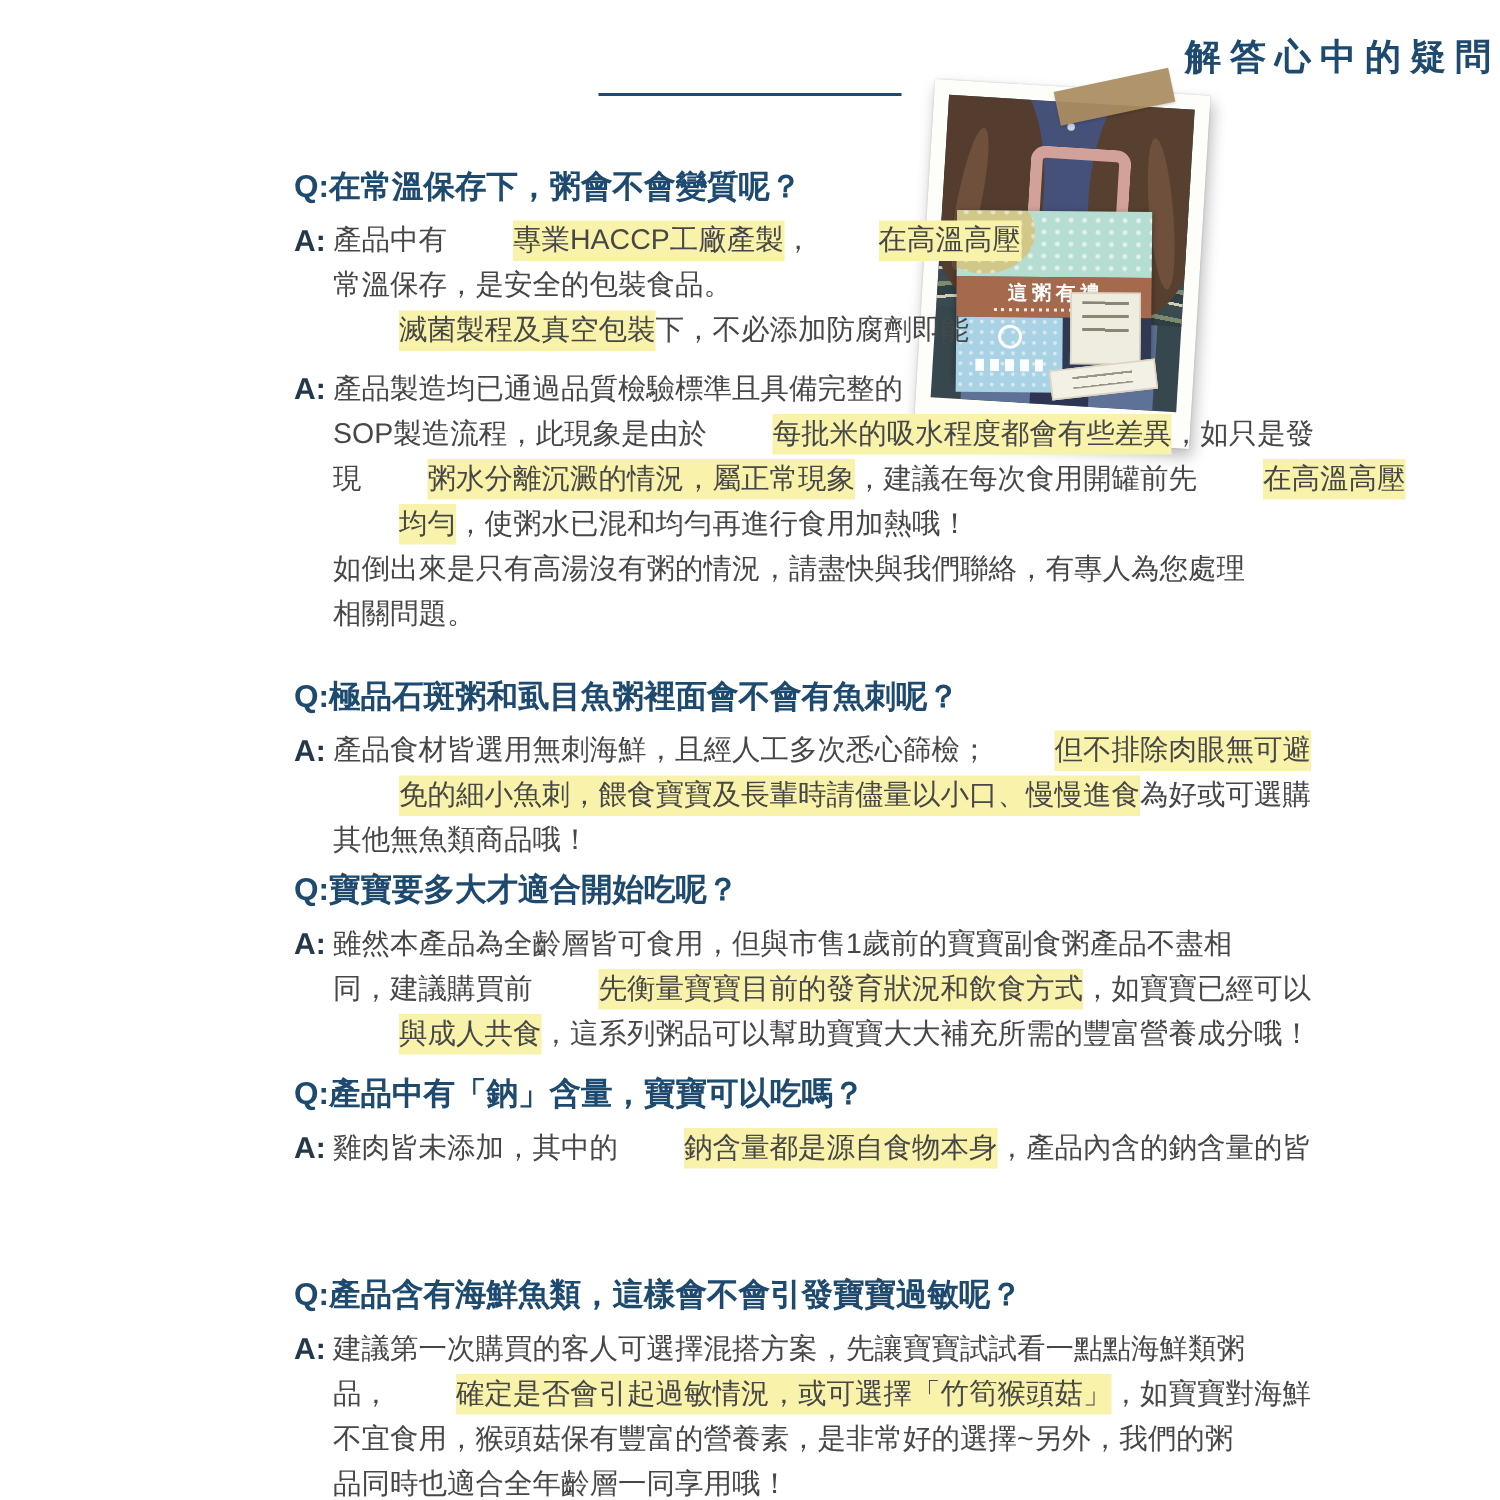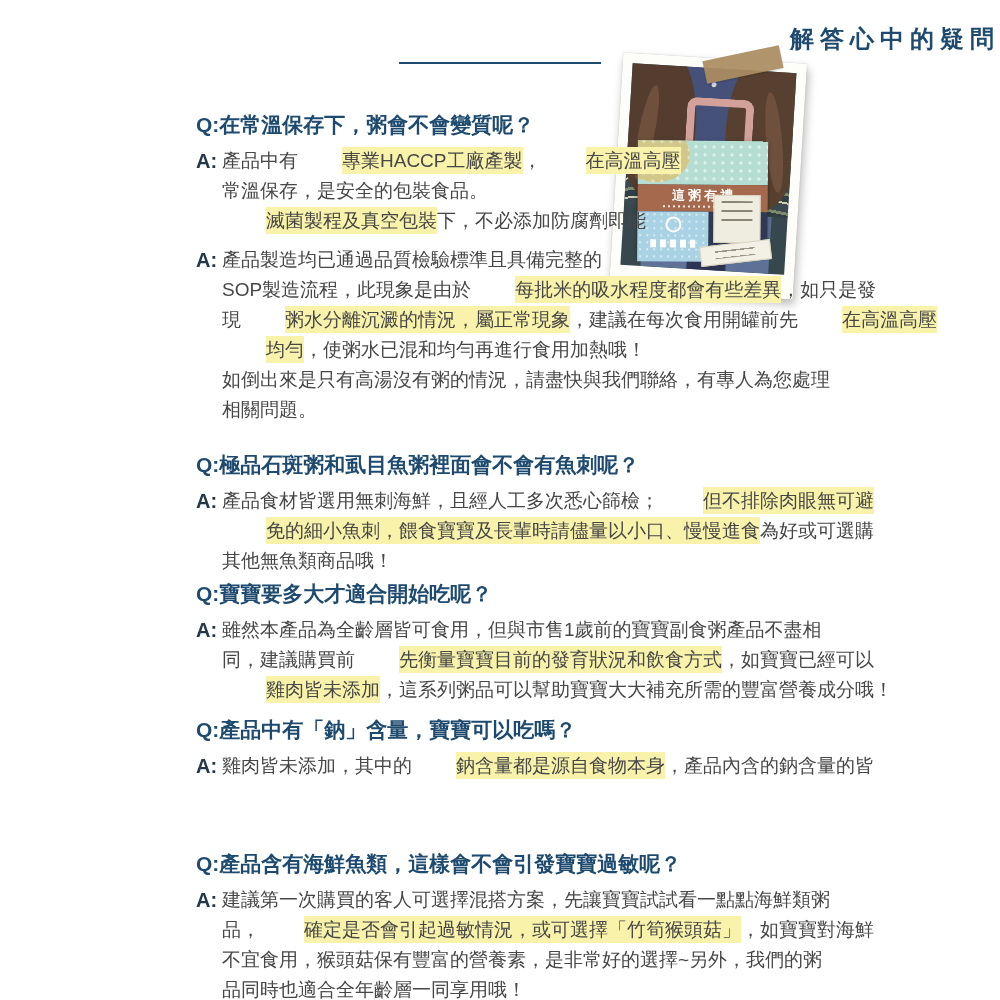--- a/index.html
+++ b/index.html
@@ -206,21 +206,21 @@
     </div>
   </section>
 
   <section class="faq-item" style="top: 581px;">
     <div class="q-line">Q:寶寶要多大才適合開始吃呢？</div>
     <div class="a-row">
       <span class="a-label">A:</span>
       <div class="a-body">
             <div class="a-line"><span class="">雖然本產品為全齡層皆可食用，但與市售1歲前的寶寶副食粥產品不盡相</span></div>
             <div class="a-line"><span class="">同，建議購買前</span><span class="hl">先衡量寶寶目前的發育狀況和飲食方式</span><span class="">，如寶寶已經可以</span></div>
-            <div class="a-line"><span class="hl">雞肉皆未添加</span><span class="">，這系列粥品可以幫助寶寶大大補充所需的豐富營養成分哦！</span></div>
+            <div class="a-line"><span class="hl">與成人共食</span><span class="">，這系列粥品可以幫助寶寶大大補充所需的豐富營養成分哦！</span></div>
           </div>
     </div>
   </section>
 
   <section class="faq-item" style="top: 717px;">
     <div class="q-line">Q:產品中有「鈉」含量，寶寶可以吃嗎？</div>
     <div class="a-row">
       <span class="a-label">A:</span>
       <div class="a-body">
             <div class="a-line"><span class="">雞肉皆未添加，其中的</span><span class="hl">鈉含量都是源自食物本身</span><span class="">，產品內含的鈉含量的皆</span></div>

